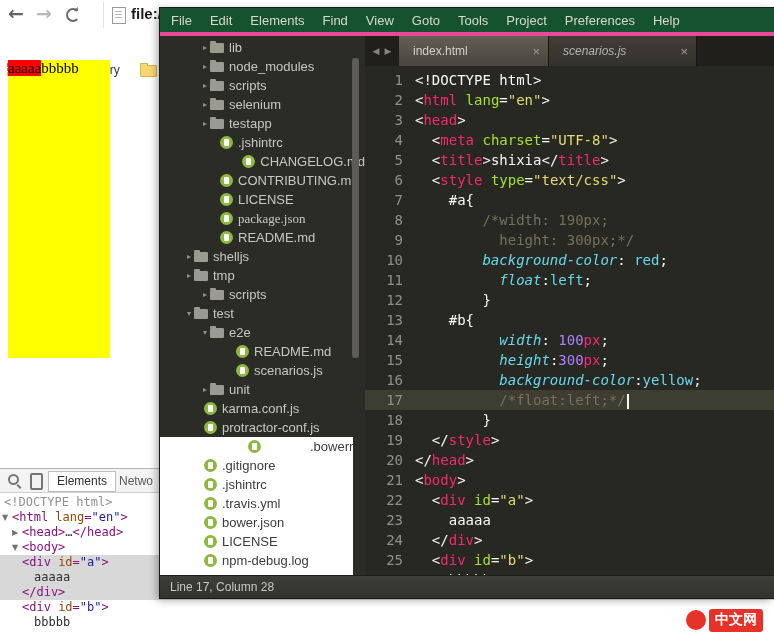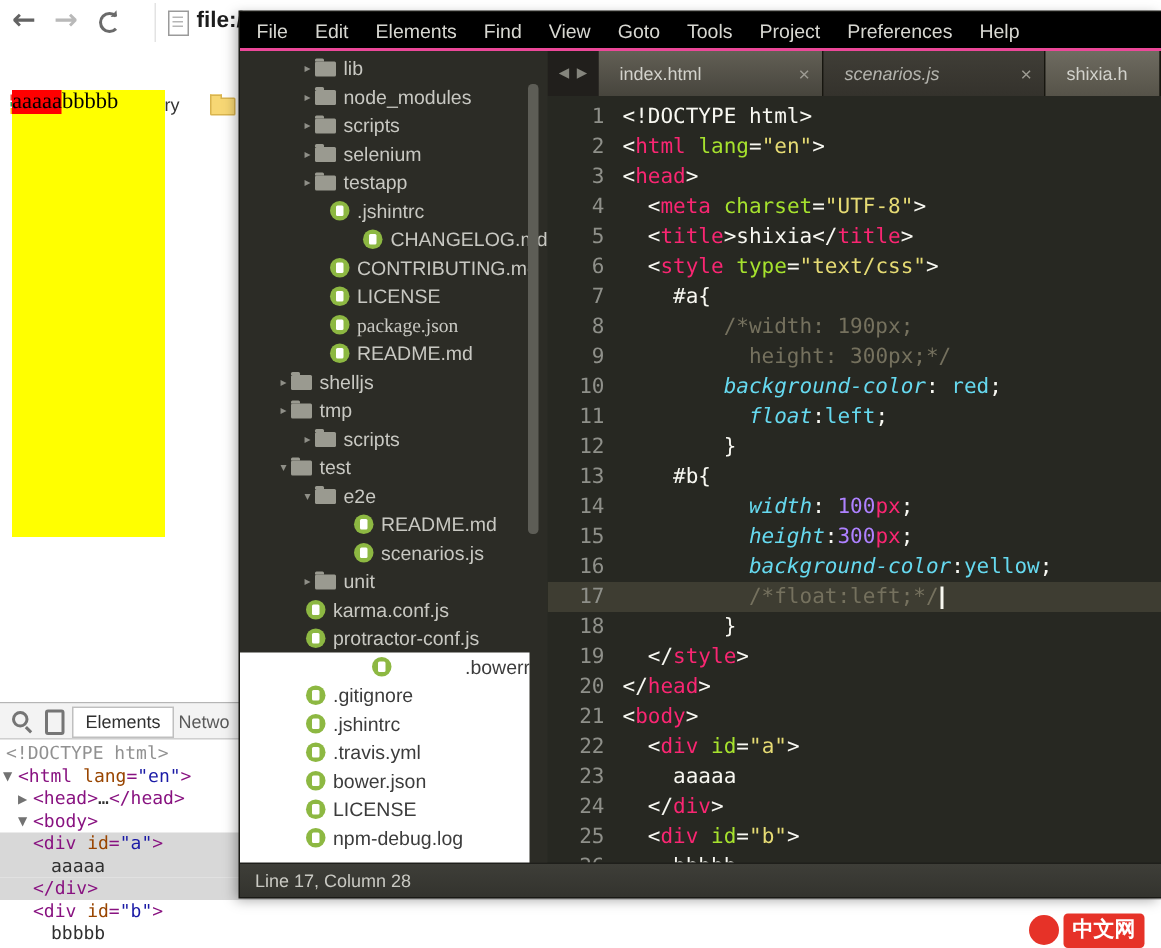--- a/index.html
+++ b/index.html
@@ -54,21 +54,21 @@
   .dgray{color:#919191}.dtag{color:#881280}.dattr{color:#994500}.dval{color:#1a1aa6}.dtext{color:#303030}
 
   
   .csdn{position:absolute;left:686px;top:609px;height:22px;display:flex;align-items:center;z-index:30;}
   .csdn-circle{width:20px;height:20px;border-radius:50%;background:#e63228;}
   .csdn-text{margin-left:3px;background:#e63228;color:#fff;font-weight:bold;font-size:14px;padding:2px 6px 3px;border-radius:3px;white-space:nowrap;}
 
   
   .sublime{position:absolute;left:160px;top:8px;width:614px;height:590px;z-index:10;
            display:flex;flex-direction:column;background:#272822;box-shadow:0 0 0 1px #191915,-3px 2px 8px rgba(0,0,0,.35);}
-  .sm-menu{height:24px;flex:none;background:#000000;border-bottom:2px solid #ec4899;display:flex;align-items:center;padding-left:2px;}
+  .sm-menu{height:24px;flex:none;background:#14532d;border-bottom:4px solid #ec4899;display:flex;align-items:center;padding-left:2px;}
   .sm-menu-item{padding:0 9px;font-size:13px;color:#d8d8d2;white-space:nowrap;}
   .sm-mid{flex:1;display:flex;min-height:0;}
 
   .sm-sidebar{width:205px;flex:none;position:relative;background:#2c2c26;overflow:hidden;}
   .sb-dark{height:401px;padding-top:2px;box-sizing:border-box;background:#2c2c26;}
   .sb-light{width:193px;background:#fff;min-height:143px;}
   .sb-row{height:19px;display:flex;align-items:center;font-size:13px;white-space:nowrap;overflow:hidden;box-sizing:border-box;}
   .sb-row-dark{color:#c8c8c2;}
   .sb-row-light{color:#3c3c3c;}
   .sb-arrow{width:10px;flex:none;font-size:8px;color:#8f8f87;text-align:center;font-family:"DejaVu Sans",sans-serif;}
@@ -338,23 +338,20 @@
             <span>▶</span>
           </div>
           <div class="tab-strip">
               <div class="sm-tab tab-light">
                 <span class="tab-label">index.html</span>
                 <span class="tab-close">×</span>
               </div>
               <div class="sm-tab tab-dark">
                 <span class="tab-label">scenarios.js</span>
                 <span class="tab-close">×</span>
-              </div>
-              <div class="sm-tab tab-active">
-                <span class="tab-label">shixia.h</span>
               </div>
             </div>
         </div>
         <div class="sm-editor">
             <div class="cline"><span class="ln">1</span><span class="ctext"><span class="cw">&lt;!DOCTYPE html&gt;</span></span></div>
             <div class="cline"><span class="ln">2</span><span class="ctext"><span class="cw">&lt;</span><span class="ct">html</span><span class="cw"> </span><span class="ca">lang</span><span class="cw">=</span><span class="cs">"en"</span><span class="cw">&gt;</span></span></div>
             <div class="cline"><span class="ln">3</span><span class="ctext"><span class="cw">&lt;</span><span class="ct">head</span><span class="cw">&gt;</span></span></div>
             <div class="cline"><span class="ln">4</span><span class="ctext">  <span class="cw">&lt;</span><span class="ct">meta</span><span class="cw"> </span><span class="ca">charset</span><span class="cw">=</span><span class="cs">"UTF-8"</span><span class="cw">&gt;</span></span></div>
             <div class="cline"><span class="ln">5</span><span class="ctext">  <span class="cw">&lt;</span><span class="ct">title</span><span class="cw">&gt;shixia&lt;/</span><span class="ct">title</span><span class="cw">&gt;</span></span></div>
             <div class="cline"><span class="ln">6</span><span class="ctext">  <span class="cw">&lt;</span><span class="ct">style</span><span class="cw"> </span><span class="ca">type</span><span class="cw">=</span><span class="cs">"text/css"</span><span class="cw">&gt;</span></span></div>

